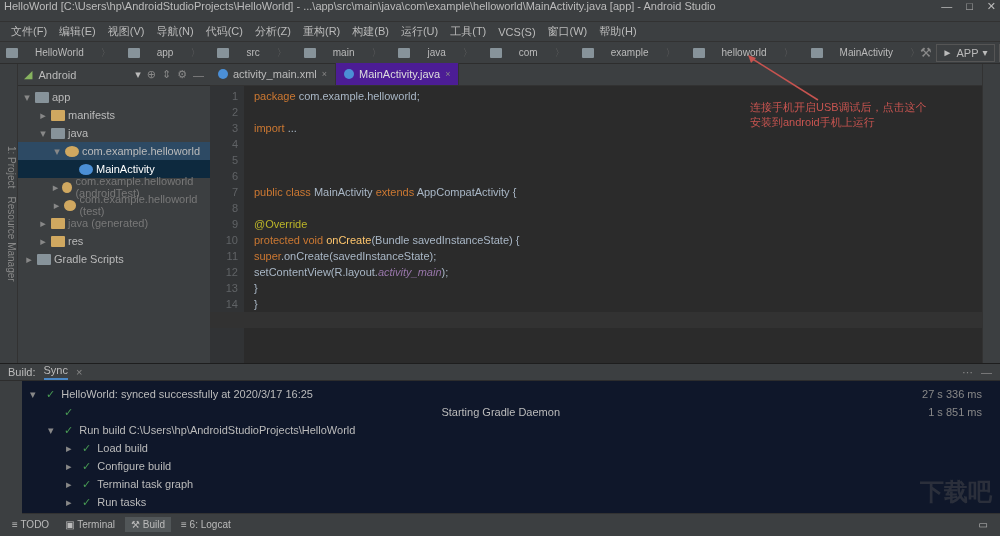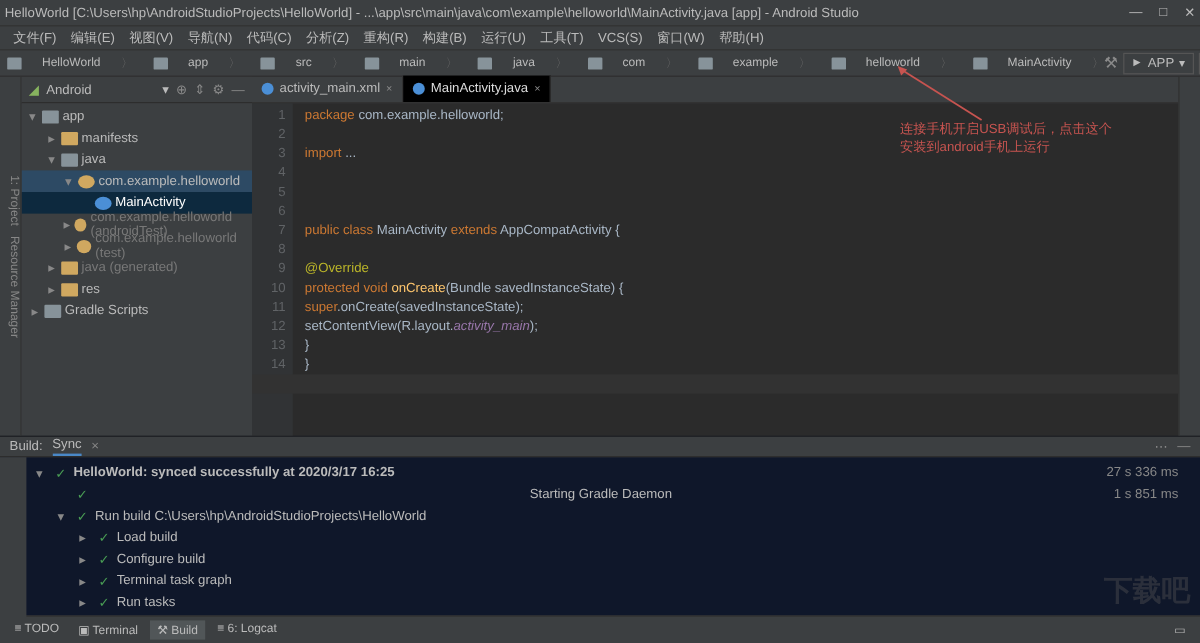--- a/index.html
+++ b/index.html
@@ -1,17 +1,17 @@
 <!DOCTYPE html>
 <html><head>
 <meta charset="utf-8">
 <style>
 *{margin:0;padding:0;box-sizing:border-box;font-family:"Segoe UI",Arial,sans-serif;font-size:11px}
 body{width:1000px;height:536px;background:#2b2b2b;color:#bbb;overflow:hidden;position:relative}
-.titlebar{height:22px;background:#3c3f41;display:flex;align-items:center;padding:0 4px;border-bottom:1px solid #323232}
+.titlebar{height:22px;background:#3c3f41;display:flex;align-items:flex-start;padding:0 4px;border-bottom:1px solid #323232}
 .titlebar .t{flex:1;font-size:11px;color:#bbb}
 .winbtns{display:flex;gap:14px;color:#bbb;font-size:12px}
 .winbtns span{cursor:pointer}
 .menubar{height:20px;background:#3c3f41;display:flex;align-items:center;padding:0 6px;gap:2px;border-bottom:1px solid #323232}
 .menubar span{padding:2px 5px;font-size:11px;color:#bbb}
 .navbar{height:22px;background:#3c3f41;display:flex;align-items:center;padding:0 6px;border-bottom:1px solid #2d2d2d}
 .crumb{display:flex;align-items:center;gap:17px;flex:1}
 .crumb span{color:#bbb;font-size:10px}
 .crumb .sep{color:#666}
 .crumb .ic{width:12px;height:10px;display:inline-block}
@@ -35,21 +35,21 @@
 .tn.sel{background:#0d293e;color:#fff}
 .tn .arr{width:10px;color:#888;text-align:center}
 .tn .di{width:14px;height:11px;display:inline-block}
 .foldb{background:#87939a;border-radius:1px}
 .foldy{background:#d0a860;border-radius:1px}
 .cls{background:#4b8fd6;border-radius:50%;width:10px;height:10px}
 .dim{color:#787878}
 .editor{flex:1;display:flex;flex-direction:column;background:#2b2b2b}
 .tabs{height:22px;background:#3c3f41;display:flex;align-items:flex-end;border-bottom:1px solid #323232}
 .tab{display:flex;align-items:center;gap:5px;padding:0 8px;height:22px;border-right:1px solid #323232;font-size:11px}
-.tab.act{background:#000000;color:#ddd}
+.tab.act{background:#4c1d95;color:#ddd}
 .tab .x{color:#888;font-size:9px}
 .code{display:flex;flex:1;position:relative}
 .gut{width:34px;background:#313335;color:#606366;text-align:right;padding:2px 6px 0 0;font-family:Consolas,monospace;font-size:11px;line-height:16px}
 .src{flex:1;padding:2px 0 0 10px;font-family:Consolas,monospace;font-size:12px;line-height:16px;color:#a9b7c6;position:relative}
 .kw{color:#cc7832}
 .typ{color:#a9b7c6}
 .ann{color:#bbb529}
 .fn{color:#ffc66d}
 .fld{color:#9876aa;font-style:italic}
 .hlrow{background:#323232;position:absolute;left:0;right:0;height:16px;top:226px;z-index:0}
@@ -282,21 +282,21 @@
     <span style="flex:1"></span>
     <span style="color:#888">⋯</span>
     <span style="color:#888">—</span>
   </div>
   <div class="bpbody">
     <div class="bpgut"></div>
     <div class="bplog" id="blog">
         <div class="brow" style="padding-left:0px">
           <span class="ar2">▾</span>
           <span class="chk">✓</span>
-          <span style="flex:1;font-weight:bold">HelloWorld: synced successfully at 2020/3/17 16:25</span>
+          <span style="flex:1;font-weight:normal">HelloWorld: synced successfully at 2020/3/17 16:25</span>
           <span class="btime">27 s 336 ms</span>
         </div>
         <div class="brow" style="padding-left:18px">
           <span class="ar2"></span>
           <span class="chk">✓</span>
           <span style="flex:1;text-align:center;">Starting Gradle Daemon</span>
           <span class="btime">1 s 851 ms</span>
         </div>
         <div class="brow" style="padding-left:18px">
           <span class="ar2">▾</span>

